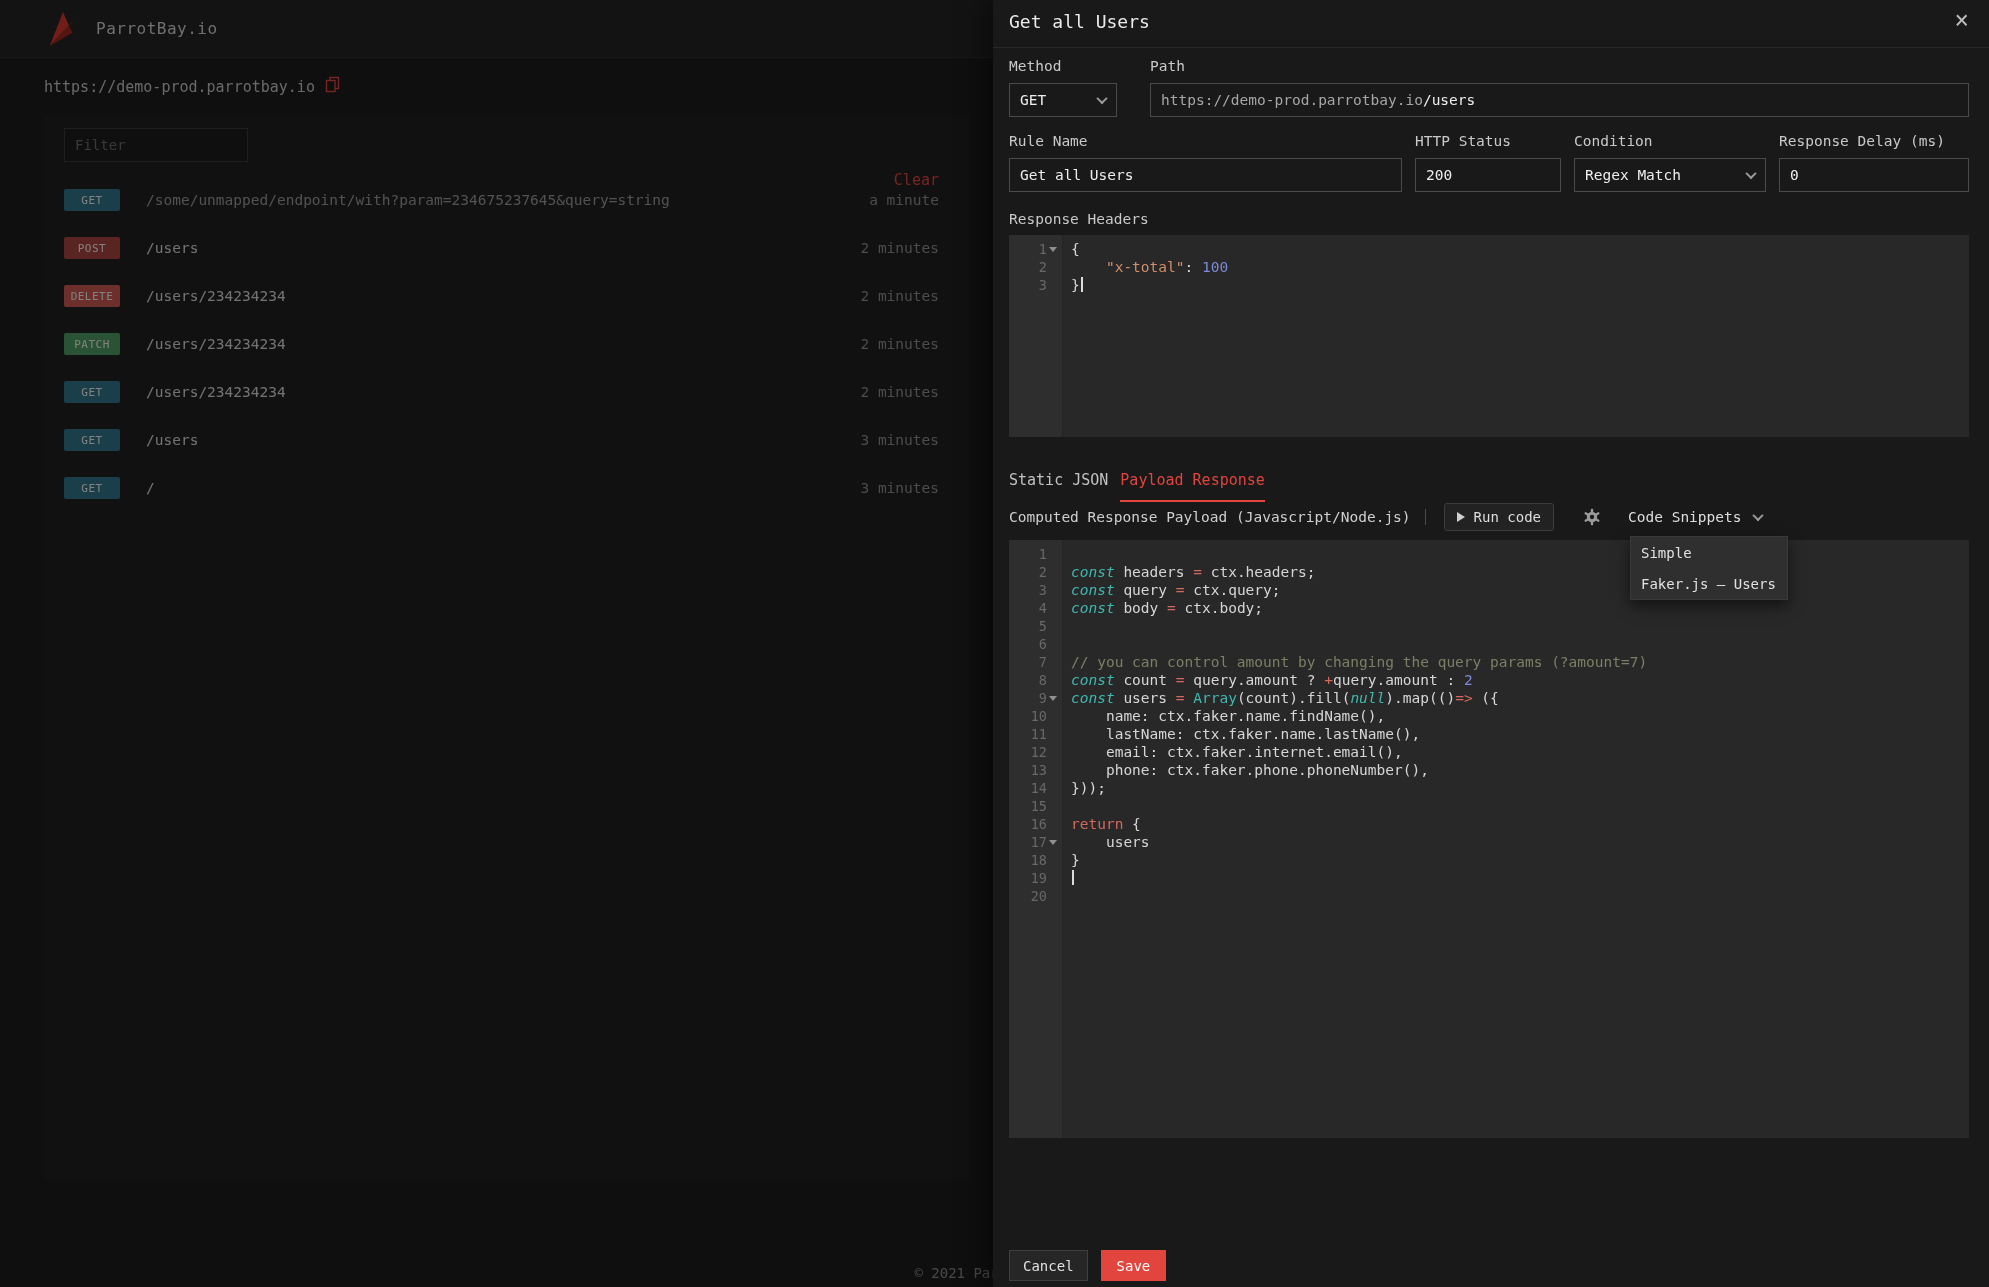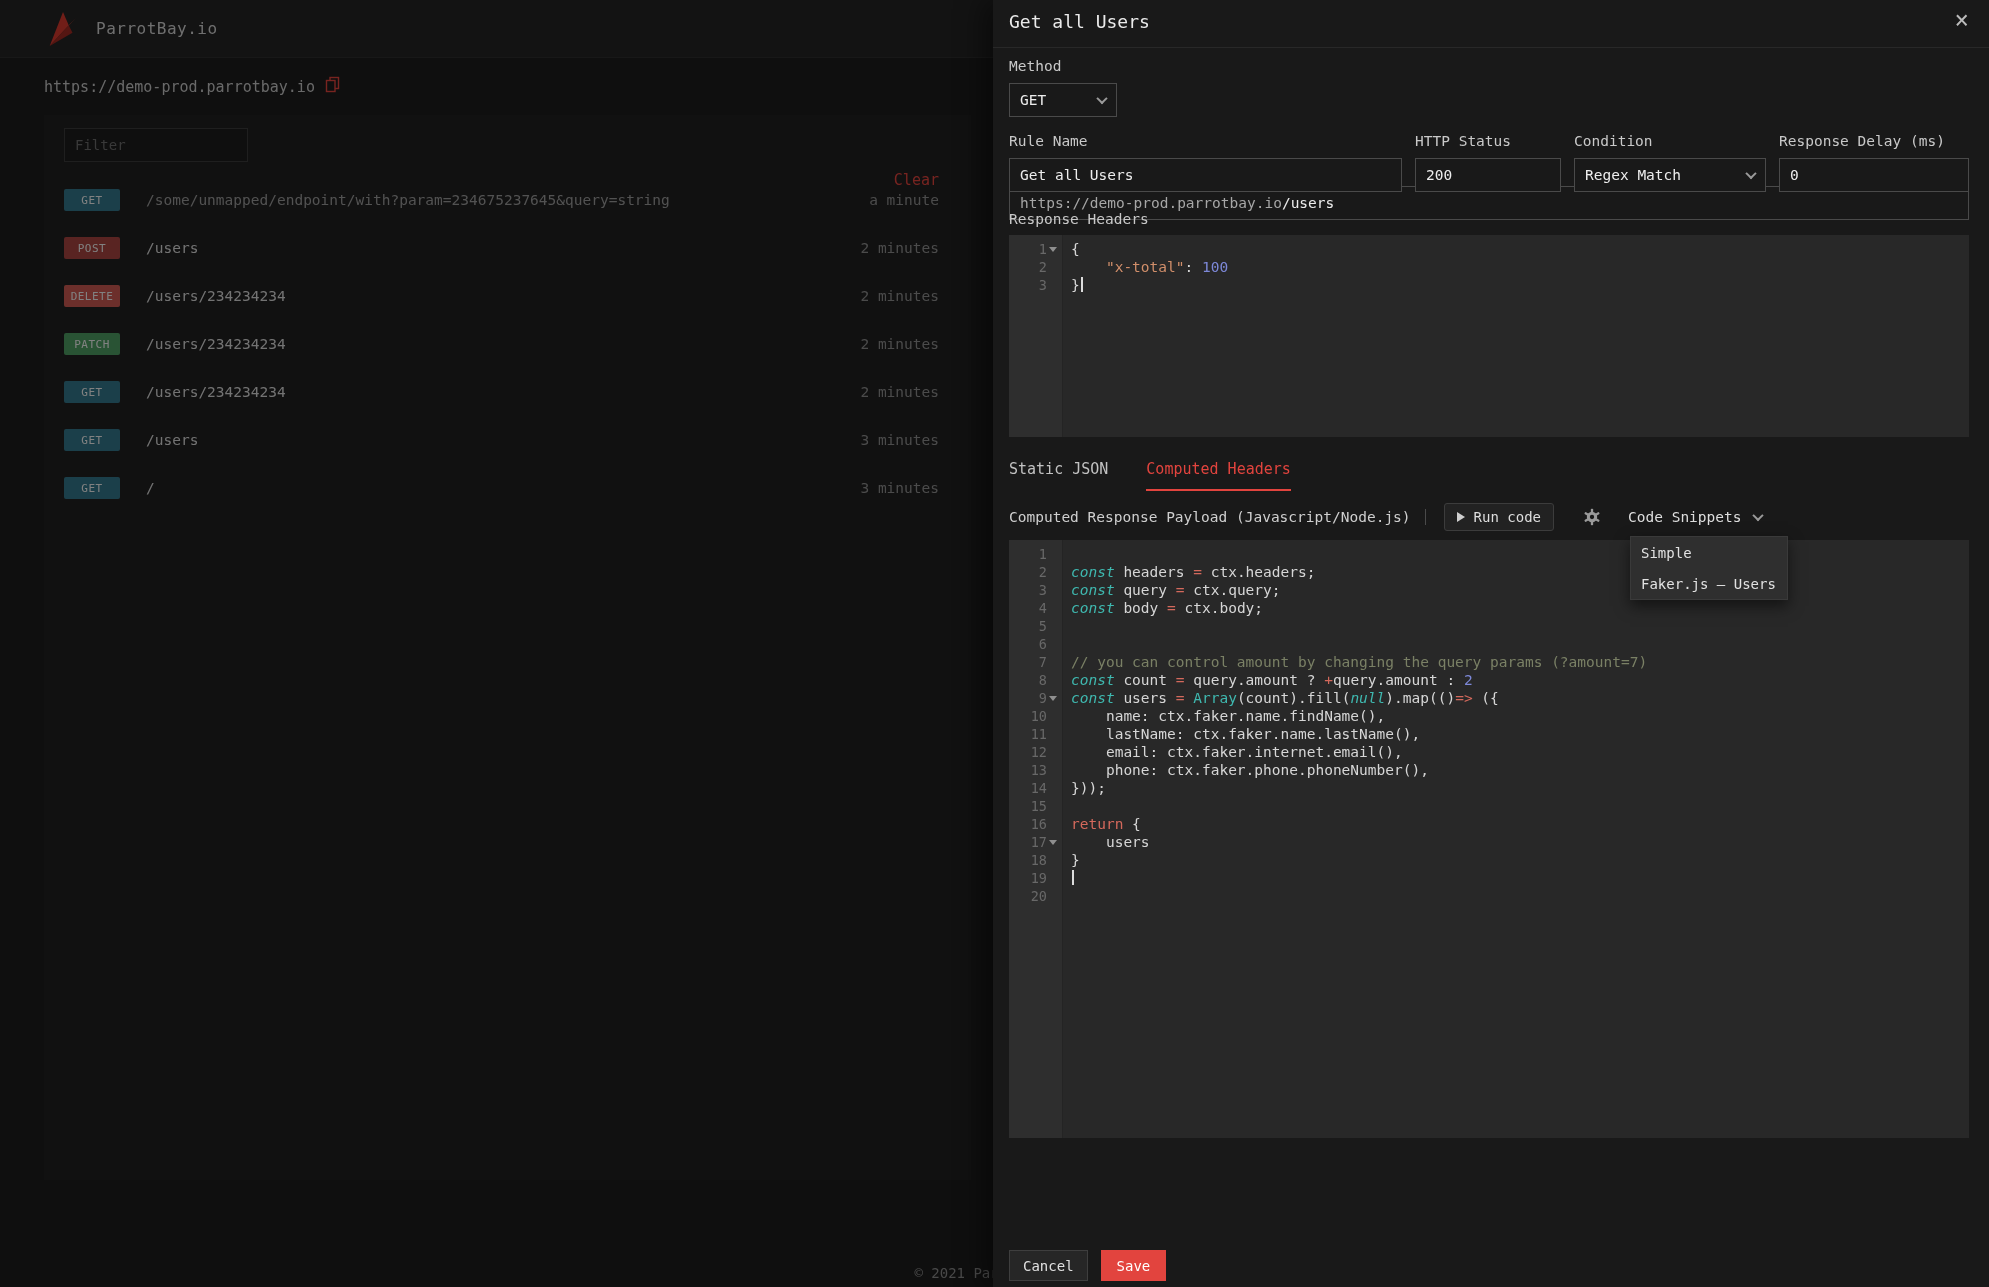--- a/index.html
+++ b/index.html
@@ -44,21 +44,21 @@
   .drawer-title { position:absolute; left:16px; top:11px; color:#eaeaea; font-size:18px; font-weight:normal; }
   .close { position:absolute; right:20px; top:8px; color:#bcbcbc; font-size:24px; line-height:1; cursor:pointer; }
 
   label { display:block; color:#c9c9c9; font-size:14.5px; margin-bottom:9px; white-space:nowrap; }
   .input, .select, .inputbox { height:34px; border:1px solid #4a4a4a; background:#191919; color:#ededed;
             display:flex; align-items:center; padding:0 10px; font-size:14.5px; white-space:nowrap; overflow:hidden; }
   input.input { font:inherit; font-size:14.5px; width:100%; }
   .select { justify-content:space-between; cursor:pointer; }
   .chev { width:8px; height:8px; border-right:2px solid #9a9a9a; border-bottom:2px solid #9a9a9a;
           transform:rotate(45deg) translate(-1px,-1px); flex:0 0 8px; }
-  .row1 { position:absolute; left:16px; top:58px; width:960px; display:flex; gap:44px;flex-direction:column; }
+  .row1 { position:absolute; left:16px; top:58px; width:960px; display:flex; gap:33px; }
   .f-method { width:108px; }
   .f-path { flex:1; }
   .path-prefix { color:#a6a6a6; }
   .path-suffix { color:#ededed; }
   .row2 { position:absolute; left:16px; top:133px; width:960px; display:flex; gap:13px; }
   .f-rule { width:393px; } .f-status { width:146px; } .f-cond { width:192px; } .f-delay { flex:1; }
 
   .rh-label { position:absolute; left:16px; top:211px; }
   
   .editor { position:absolute; display:flex; background:#282828; font-size:14.5px; line-height:18px; overflow:hidden; }
@@ -74,21 +74,21 @@
   .cm-line { height:18px; white-space:pre; }
   .tk-kw  { color:#3fb9b0; font-style:italic; }
   .tk-cls { color:#3fb9b0; }
   .tk-op  { color:#d4695c; }
   .tk-num { color:#7d88d8; }
   .tk-str { color:#d08e6a; }
   .tk-cm  { color:#7a8065; }
   .cursor { display:inline-block; width:2px; height:15px; background:#dcdcdc; vertical-align:-2px; margin-left:1px; }
 
   
-  .tabs { position:absolute; left:16px; top:460px; display:flex; gap:38px; }
+  .tabs { position:absolute; left:16px; top:471px; display:flex; gap:12px; }
   .tab { color:#c2c2c2; font-size:15px; padding-bottom:11px; cursor:pointer; border-bottom:2px solid transparent; }
   .tab.active { color:#e2443e; border-bottom-color:#e2443e; }
 
   .toolbar { position:absolute; left:16px; top:503px; width:960px; display:flex; align-items:center;
              color:#cfcfcf; font-size:14.5px; z-index:30; }
   .vdiv { width:1px; height:16px; background:#4a4a4a; margin:0 18px 0 14px; }
   .run { display:flex; align-items:center; gap:9px; background:#222222; border:1px solid #3c3c3c;
          color:#dedede; height:28px; padding:6px 12px; font:inherit; font-size:14px; border-radius:3px; cursor:pointer; }
   .play { width:0; height:0; border-left:8px solid #cfcfcf; border-top:5px solid transparent; border-bottom:5px solid transparent; }
   .gear { margin:0 26px 0 28px; cursor:pointer; display:flex; align-items:center; }
@@ -241,21 +241,21 @@
         </div>
       <div class="codepane">
           <div class="cm-line"><span>{</span></div>
           <div class="cm-line"><span>    </span><span class="tk-str">"x-total"</span><span>: </span><span class="tk-num">100</span></div>
           <div class="cm-line"><span>}</span><span class="cursor"></span></div>
         </div>
     </div>
 
     <div class="tabs">
       <div class="tab">Static JSON</div>
-      <div class="tab active">Computed Headers</div>
+      <div class="tab active">Payload Response</div>
     </div>
 
     <div class="toolbar">
       <span>Computed Response Payload (Javascript/Node.js)</span>
       <span class="vdiv"></span>
       <button class="run">
         <span class="play"></span>
         <span>Run code</span>
       </button>
       <span class="gear">

